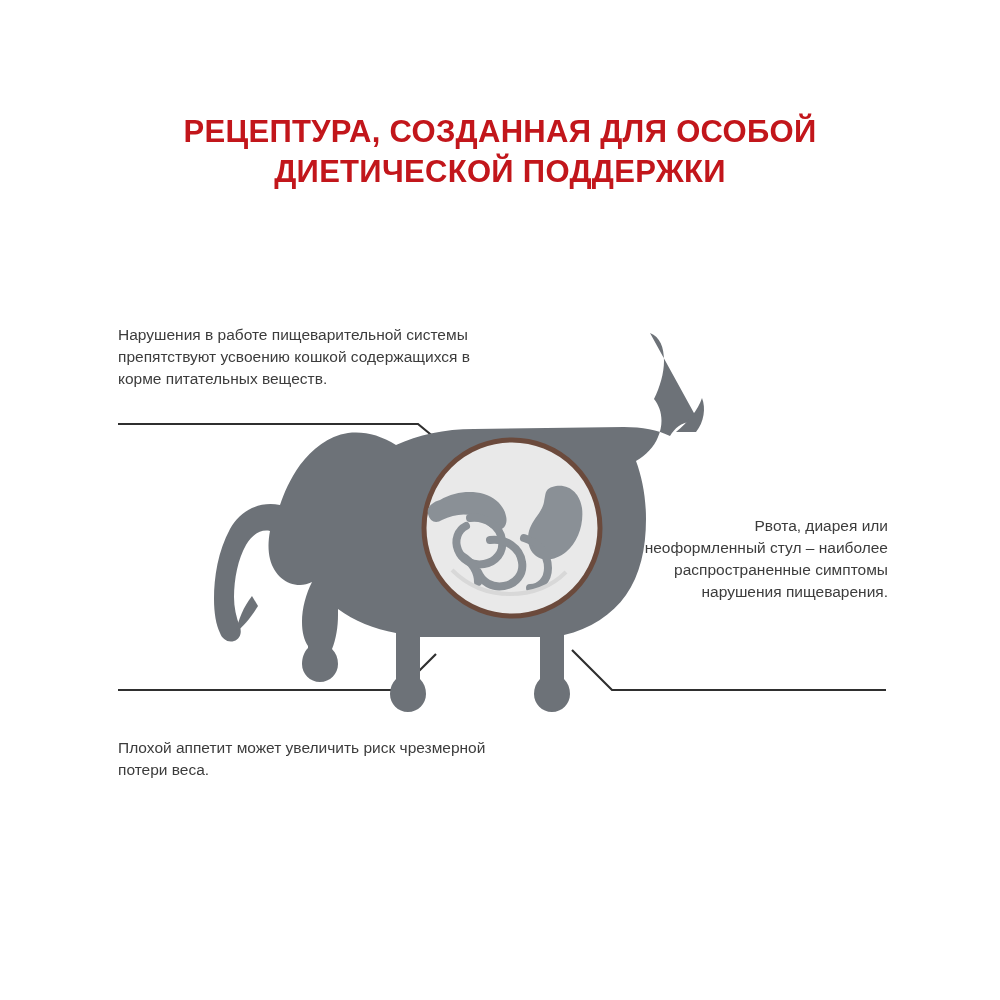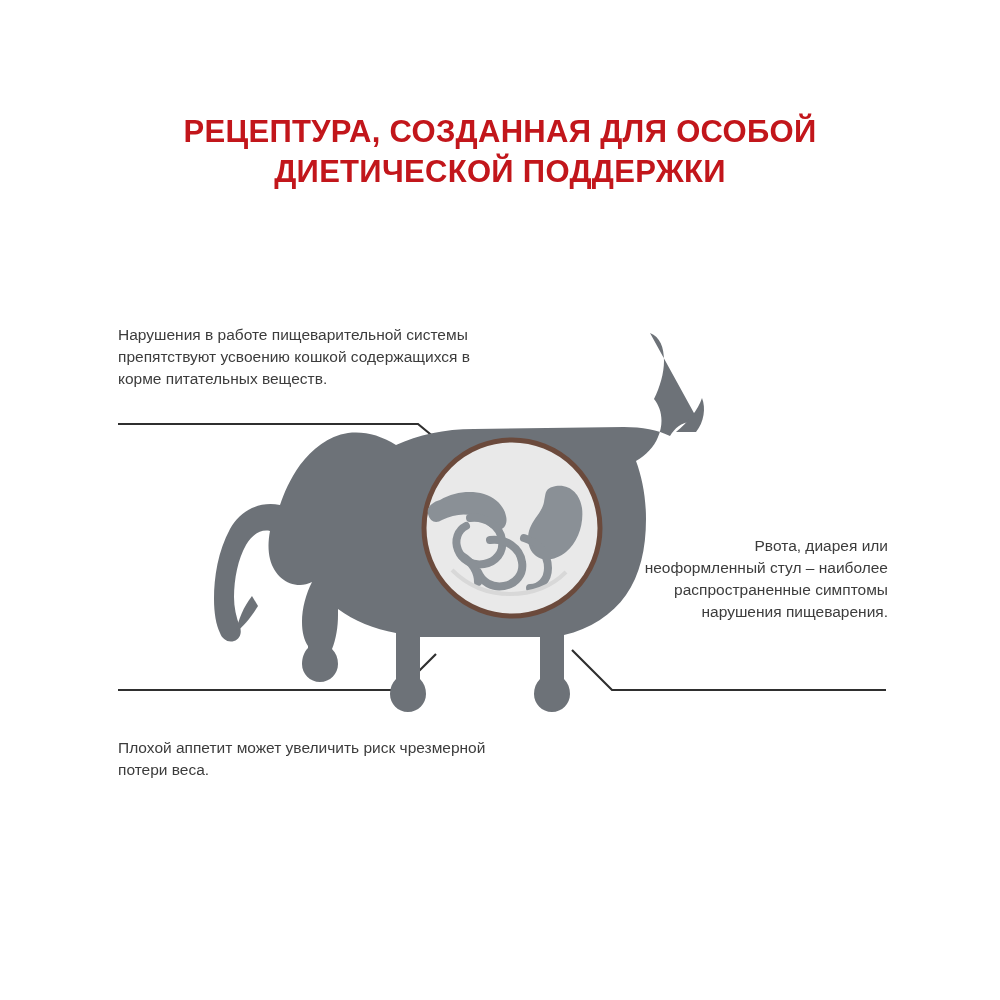--- a/index.html
+++ b/index.html
@@ -60,21 +60,20 @@
     top: 312px;
     width: 390px;
     text-align: left;
     margin-top: 12px;
   }
   .callout-right {
     left: 640px;
     top: 515px;
     width: 248px;
     text-align: right;
-    margin-top: 20px;
   }
   .callout-bottom-left {
     left: 118px;
     top: 705px;
     width: 400px;
     text-align: left;
     margin-top: 32px;
   }
 </style>
 </head>

